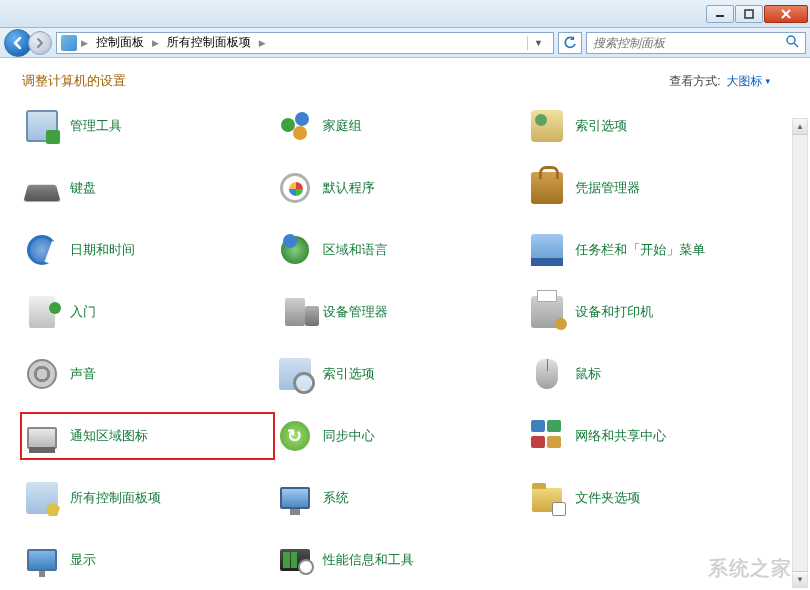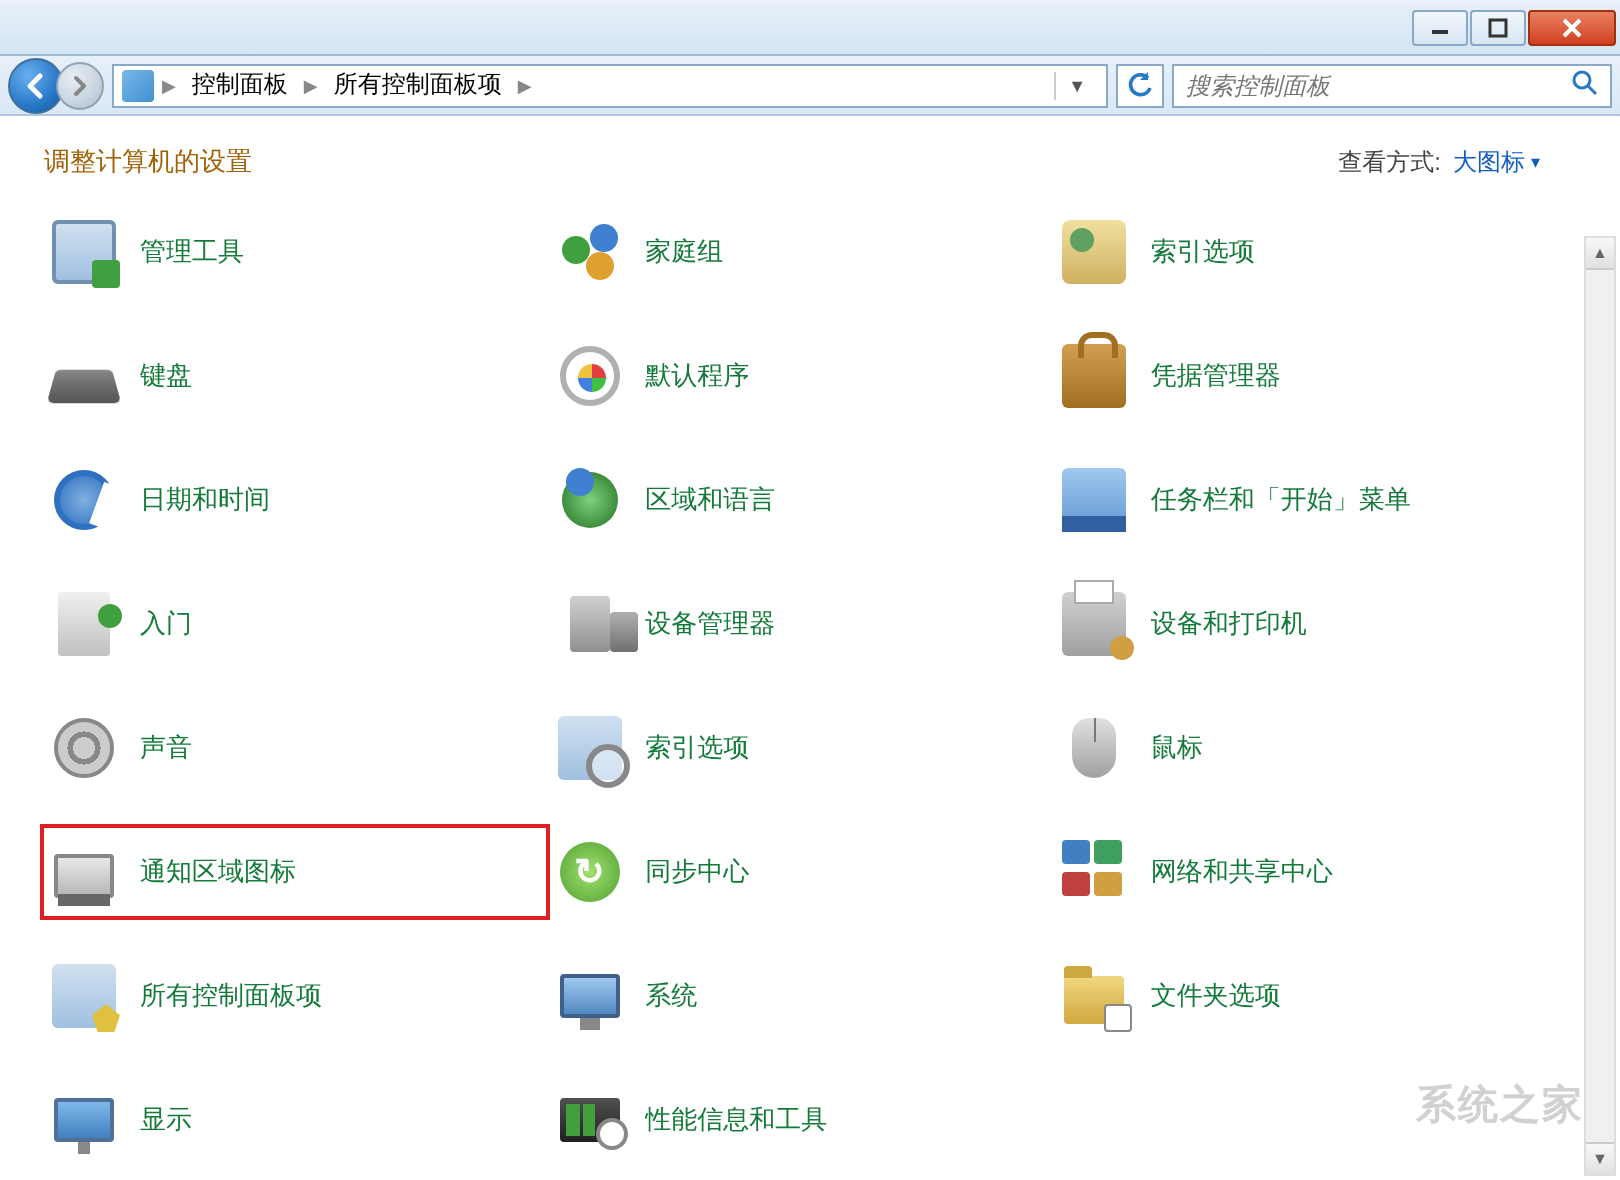--- a/index.html
+++ b/index.html
@@ -64,21 +64,21 @@
 .ic-index { background:linear-gradient(#d0e0f0,#a0c0e0);border-radius:3px;} .ic-index::after{content:"";position:absolute;right:-4px;bottom:-4px;width:16px;height:16px;border:3px solid #888;border-radius:50%;background:rgba(255,255,255,.5);}
 .ic-notif { width:30px;height:22px;background:linear-gradient(#e8e8e8,#b8b8b8);border:2px solid #888;border-radius:2px;margin-top:4px;} .ic-notif::after{content:"";position:absolute;bottom:-6px;left:0;right:0;height:6px;background:#666;}
 .ic-sync { width:30px;height:30px;border-radius:50%;background:radial-gradient(#a0e070,#50a030);} .ic-sync::after{content:"↻";position:absolute;inset:0;display:flex;align-items:center;justify-content:center;color:#fff;font-size:18px;font-weight:bold;}
 .ic-network { } .ic-network::before{content:"";position:absolute;left:0;top:0;width:14px;height:12px;background:#4080c0;border-radius:2px;box-shadow:16px 0 #40a060,0 16px #c04040,16px 16px #d0a040;}
 .ic-location { background:linear-gradient(#d0e0f0,#a0c0e0);border-radius:3px;} .ic-location::after{content:"";position:absolute;right:-2px;bottom:-2px;width:14px;height:14px;background:#e0c040;clip-path:polygon(50% 0,100% 40%,80% 100%,20% 100%,0 40%);}
 .ic-folder { width:30px;height:24px;background:linear-gradient(#f0d880,#d0a840);border-radius:2px;margin-top:4px;} .ic-folder::before{content:"";position:absolute;top:-5px;left:0;width:14px;height:6px;background:#d0a840;border-radius:2px 2px 0 0;} .ic-folder::after{content:"";position:absolute;right:-4px;bottom:-4px;width:12px;height:12px;background:#fff;border:1px solid #888;border-radius:2px;}
 .ic-system { width:30px;height:22px;background:linear-gradient(#a0c8f0,#5088c0);border:2px solid #40608a;border-radius:2px;} .ic-system::after{content:"";position:absolute;bottom:-8px;left:8px;right:8px;height:6px;background:#888;}
 .ic-display { width:30px;height:22px;background:linear-gradient(#80b8e8,#4080c0);border:2px solid #50709a;border-radius:2px;} .ic-display::after{content:"";position:absolute;bottom:-8px;left:10px;right:10px;height:6px;background:#888;}
 .ic-perf { width:30px;height:22px;background:linear-gradient(#505050,#202020);border-radius:2px;} .ic-perf::before{content:"";position:absolute;left:3px;top:3px;right:3px;bottom:3px;background:linear-gradient(90deg,#40a040 0 30%,transparent 30% 35%,#40a040 35% 60%,transparent 60%);} .ic-perf::after{content:"";position:absolute;right:-4px;bottom:-4px;width:12px;height:12px;border:2px solid #888;border-radius:50%;background:#fff;}
 
-.watermark { position: absolute; right: 18px; bottom: 24px; color: rgba(0,0,0,.18); font-size: 20px; font-weight: bold; letter-spacing: 1px; pointer-events: none; }
+.watermark { position: absolute; right: 18px; bottom: 8px; color: rgba(0,0,0,.18); font-size: 20px; font-weight: bold; letter-spacing: 1px; pointer-events: none; }
 </style>
 </head>
 <body>
 
 <div class="titlebar">
   <div class="winbtn min">
       <svg width="10" height="10">
         <line x1="1" y1="7" x2="9" y2="7" stroke="#333" stroke-width="2"></line>
       </svg>
     </div>

